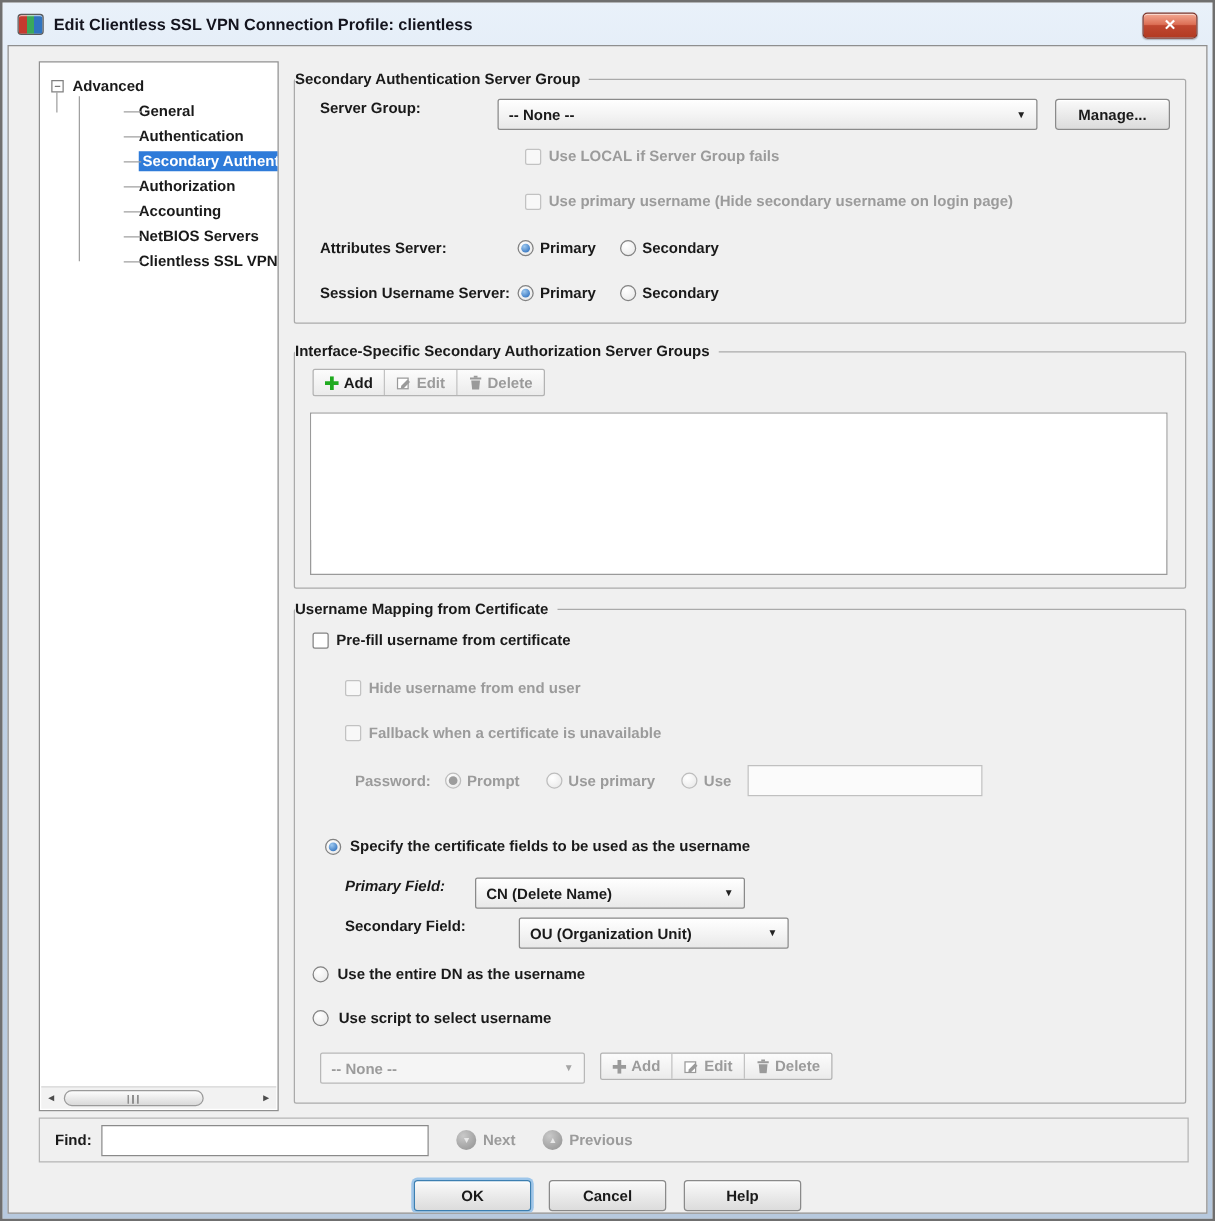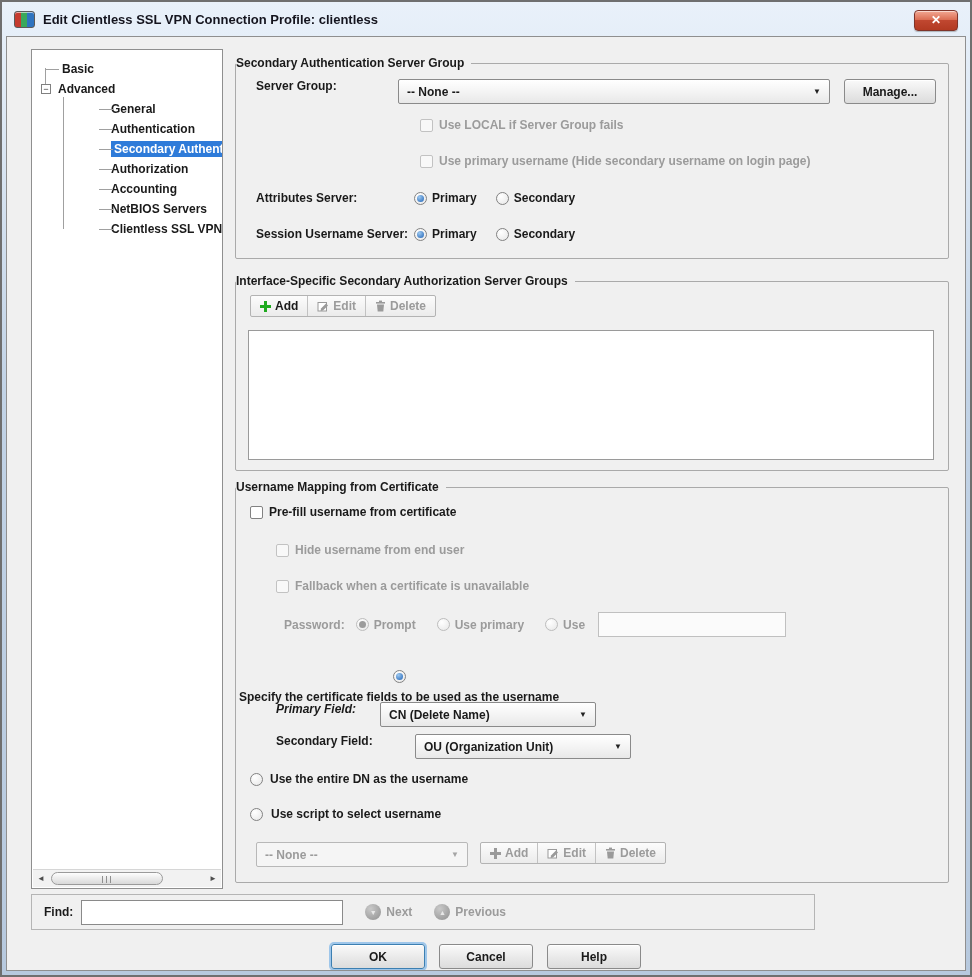--- a/index.html
+++ b/index.html
@@ -84,21 +84,21 @@
   .table { position:absolute; left:12px; right:14px; top:48px; height:130px; border:1px solid #9a9a9a; background:#fff; }
   .thead { display:flex; height:26px; background:linear-gradient(#fdfdfd,#ededed); border-bottom:1px solid #b5b5b5; border-top:3px solid #f4f4f4; }
   .th { padding:4px 8px 0; font-weight:bold; border-right:1px solid #c6c6c6; overflow:hidden; white-space:nowrap; }
   .th:last-child { border-right:none; }
   .tbody { height:101px; background:#fff; }
 
   .tinput { height:25px; border:1px solid #8a8a8a; background:#fff; font-family:inherit; font-size:12px; padding:0 6px; }
   .tinput:disabled, .tinput.disabled { border-color:#c0c0c0; background:#fbfbfb; }
 
   
-  .find-bar { position:absolute; left:24px; top:857px; width:784px; height:36px; border:1px solid #b5b5b5; background:#f0f0f0;
+  .find-bar { position:absolute; left:24px; top:857px; width:920px; height:36px; border:1px solid #b5b5b5; background:#f0f0f0;
     display:flex; align-items:center; padding-left:12px; gap:8px; }
   .circle-btn { width:16px; height:16px; border-radius:50%; background:radial-gradient(circle at 35% 30%,#c9c9c9,#8f8f8f); border:none;
     color:#e8e8e8; font-size:7px; line-height:15px; text-align:center; padding:0; cursor:default; flex:0 0 auto; }
   .find-group { display:flex; align-items:center; gap:5px; margin-left:14px; }
   .find-group .glabel { font-weight:bold; color:#9b9b9b; }
 
   .footer { position:absolute; left:0; right:0; top:903px; height:36px; display:flex; justify-content:center; gap:14px; padding-top:4px; }
   .footer .btn { width:94px; }
 </style>
 </head>
@@ -108,23 +108,20 @@
   <div class="titlebar">
     <span class="app-icon"></span>
     <span class="title-text">Edit Clientless SSL VPN Connection Profile: clientless</span>
     <button class="close-btn"><span>✕</span></button>
   </div>
 
   <div class="content">
 
     <div class="tree-panel">
       <div class="tree">
-        <div class="tree-row t1">
-            <span class="lbl">Basic</span>
-          </div>
         <div class="tree-row tadv">
           <span class="expander">−</span>
           <span class="lbl">Advanced</span>
         </div>
         <div class="tree-children">
           <div class="tree-row t2">
               <span class="lbl">General</span>
             </div>
           <div class="tree-row t2">
               <span class="lbl">Authentication</span>
@@ -242,21 +239,21 @@
           <span class="dim flabel">Password:</span>
           <span class="radio disabled sel" style="margin-left:6px;"></span>
           <span class="dim flabel">Prompt</span>
           <span class="radio disabled" style="margin-left:16px;"></span>
           <span class="dim flabel">Use primary</span>
           <span class="radio disabled" style="margin-left:16px;"></span>
           <span class="dim flabel">Use</span>
           <input class="tinput disabled" style="margin-left: 8px; width: 188px;" disabled="" value="">
         </div>
 
-        <div class="row" style="left:3px; top:182px; gap:7px;flex-direction:column;">
+        <div class="row" style="left:24px; top:182px; gap:7px;">
           <span class="radio sel"></span>
           <span class="flabel">Specify the certificate fields to be used as the username</span>
         </div>
         <div class="row" style="left:40px; top:214px;font-style:italic;">
           <span class="flabel">Primary Field:</span>
         </div>
         <div class="combo" style="position:absolute; left:144px; top:214px; width:216px;">
           <span class="cval">CN (Delete Name)</span>
           <span class="carr">▼</span>
         </div>

